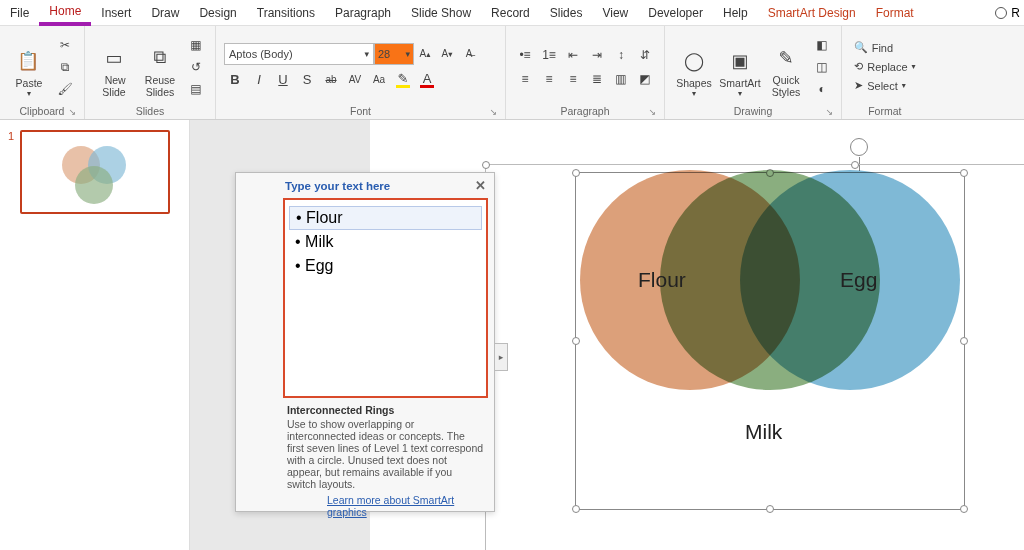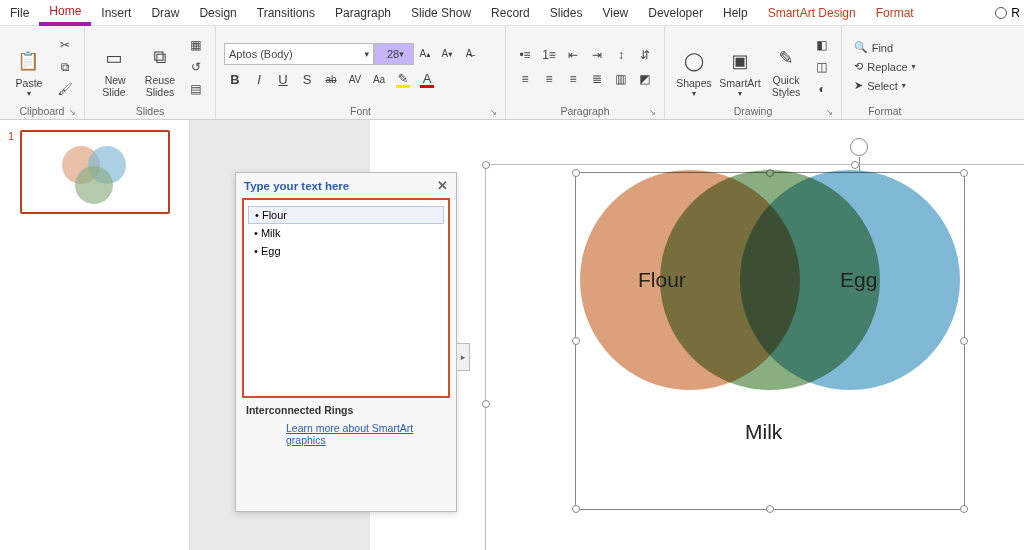--- a/index.html
+++ b/index.html
@@ -22,21 +22,21 @@
 
 .big-btn { display: flex; flex-direction: column; align-items: center; justify-content: flex-end; width: 42px; height: 66px; font-size: 10.5px; gap: 2px; cursor: pointer; padding: 2px; }
 .big-btn .ico { width: 28px; height: 28px; display: flex; align-items: center; justify-content: center; font-size: 18px; }
 .big-btn .arrow { font-size: 8px; margin-top: -2px; }
 
 .mini-col { display: flex; flex-direction: column; gap: 2px; }
 .mini { width: 22px; height: 20px; display: flex; align-items: center; justify-content: center; cursor: pointer; font-size: 12px; }
 
 .font-row1 { display: flex; align-items: center; margin-bottom: 4px; }
 .font-name { width: 150px; height: 22px; border: 1px solid #bbb; background: #fff; font-size: 11px; padding: 2px 4px; display: flex; align-items: center; justify-content: space-between; }
-.font-size { width: 40px; height: 22px; border: 1px solid #bbb; background: #c4b5fd; font-size: 11px; padding: 2px 12px; display: flex; align-items: center; justify-content: space-between; }
+.font-size { width: 40px; height: 22px; border: 1px solid #bbb; background: #f97316; font-size: 11px; padding: 2px 3px; display: flex; align-items: center; justify-content: space-between; }
 .font-row2 { display: flex; gap: 2px; align-items: center; }
 .fbtn { width: 22px; height: 22px; display: flex; align-items: center; justify-content: center; cursor: pointer; font-size: 13px; }
 .fbtn.small { font-size: 10px; }
 .color-under { display: flex; flex-direction: column; align-items: center; line-height: 1; }
 .color-under .bar { width: 14px; height: 3px; }
 
 .para-grid { display: grid; grid-template-columns: repeat(6, 22px); grid-auto-rows: 22px; gap: 2px; }
 .pbtn { display: flex; align-items: center; justify-content: center; cursor: pointer; font-size: 12px; }
 
 .edit-col { display: flex; flex-direction: column; gap: 2px; }
@@ -44,25 +44,25 @@
 
 
 .workspace { display: flex; height: 430px; background: #f0f0f0; }
 .thumb-panel { width: 190px; background: #fff; border-right: 1px solid #ddd; padding: 10px 8px; }
 .thumb-wrap { display: flex; gap: 6px; }
 .thumb-num { font-size: 11px; color: #c43e1c; }
 .thumb { width: 150px; height: 84px; border: 2px solid #c43e1c; border-radius: 2px; background: #fff; position: relative; }
 .thumb .tc { position: absolute; border-radius: 50%; width: 38px; height: 38px; opacity: 0.65; }
 
 
-.textpane { position: absolute; left: 235px; top: 172px; width: 222px; height: 340px; background: #f7f7f7; border: 1px solid #bbb; box-shadow: 0 2px 6px rgba(0,0,0,0.15); font-size: 11.5px; }
+.textpane { position: absolute; left: 235px; top: 172px; width: 260px; height: 340px; background: #f7f7f7; border: 1px solid #bbb; box-shadow: 0 2px 6px rgba(0,0,0,0.15); font-size: 11.5px; padding-left: 41px; }
 .tp-header { display: flex; justify-content: space-between; align-items: center; padding: 5px 8px; color: #2a5db0; font-weight: 600; }
 .tp-close { color: #666; cursor: pointer; font-size: 13px; }
 .tp-list { margin: 0 6px; border: 2px solid #d94a2a; height: 200px; background: #fff; padding: 6px 10px; }
-.tp-list .item { padding: 3px 0; font-size: 11px; }
+.tp-list .item { padding: 3px 0; font-size: 16px; }
 .tp-list .item.sel { background: #eef3fb; border: 1px solid #b8c9e8; margin: 0 -6px; padding: 2px 6px; }
 .tp-info { padding: 6px 10px; font-size: 10.5px; color: #555; }
 .tp-info .title { font-weight: 600; color: #333; margin-bottom: 2px; }
 .tp-info .link { color: #2a5db0; text-decoration: underline; margin-top: 4px; display: inline-block; cursor: pointer; margin-left: 40px; }
 .tp-toggle { position: absolute; right: -14px; top: 170px; width: 13px; height: 28px; background: #f0f0f0; border: 1px solid #bbb; border-left: none; display: flex; align-items: center; justify-content: center; font-size: 9px; color: #666; cursor: pointer; }
 
 
 .canvas { flex: 1; position: relative; background: #e8e8e8; }
 .slide { position: absolute; left: 180px; top: 0; right: 0; bottom: 0; background: #fff; }
 .rotate-handle { position: absolute; left: 480px; top: 18px; width: 18px; height: 18px; border: 1.5px solid #888; border-radius: 50%; }
@@ -317,16 +317,17 @@
     <span>Type your text here</span>
     <span class="tp-close">✕</span>
   </div>
   <div class="tp-list">
     <div class="item sel">• <span>Flour</span></div>
     <div class="item">• <span>Milk</span></div>
     <div class="item">• <span>Egg</span></div>
   </div>
   <div class="tp-info">
     <div class="title">Interconnected Rings</div>
+    <div>Use to show overlapping or interconnected ideas or concepts. The first seven lines of Level 1 text correspond with a circle. Unused text does not appear, but remains available if you switch layouts.</div>
     <a class="link">Learn more about SmartArt graphics</a>
   </div>
   <div class="tp-toggle">▸</div>
 </div>
 
 </body></html>

